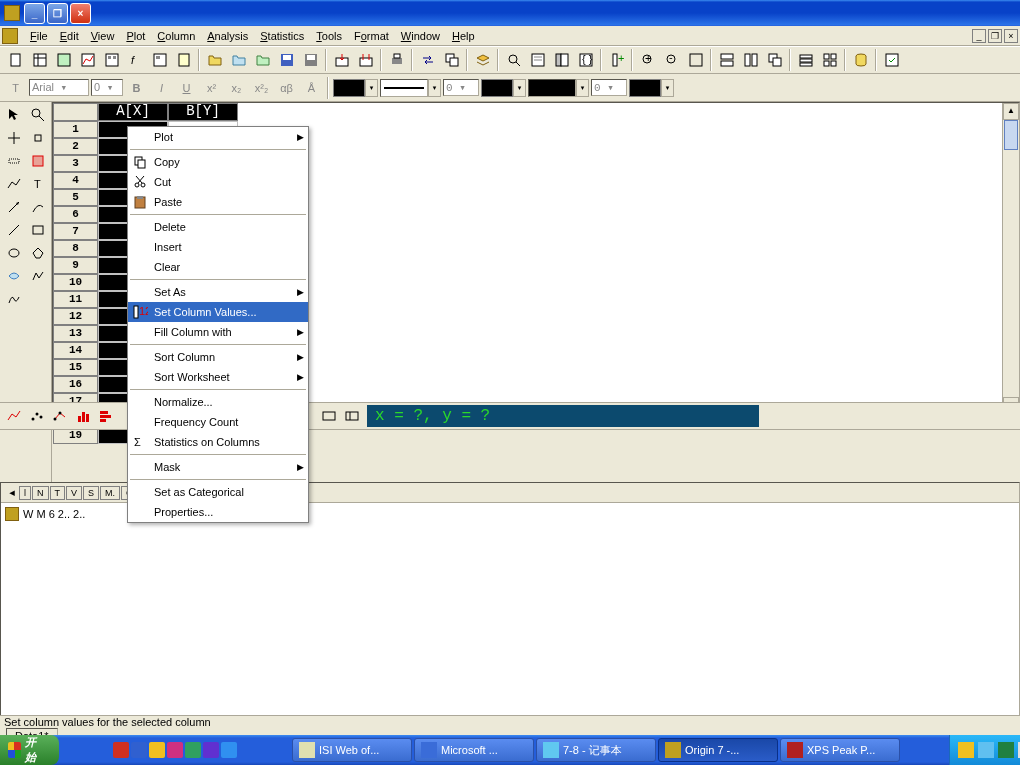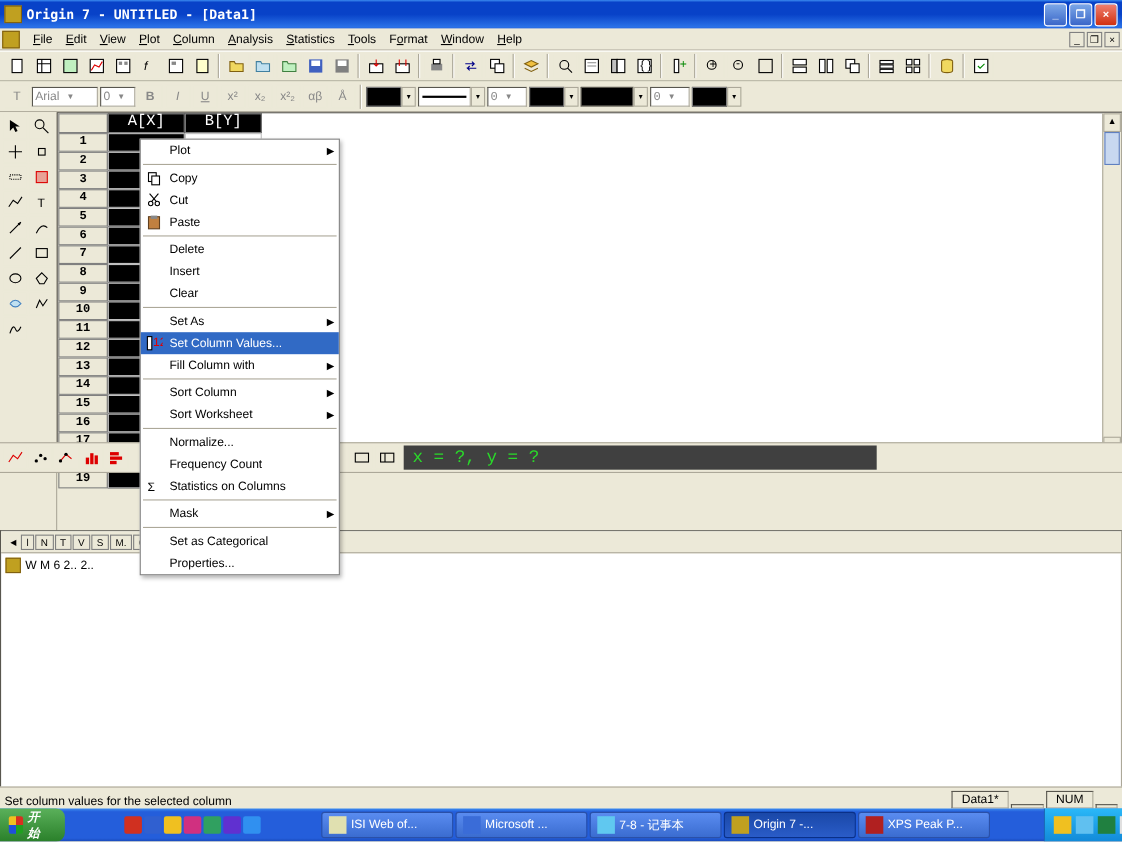--- a/index.html
+++ b/index.html
@@ -42,49 +42,48 @@
 .scrollbar-v{position:absolute;right:0;top:0;bottom:0;width:17px;background:#ece9d8;border-left:1px solid #aca899;}
 .scrollbar-v .thumb{position:absolute;top:17px;left:1px;right:1px;height:30px;background:#c8d8f0;border:1px solid #6080c0;}
 .scrollbar-v .arr{height:17px;background:#ece9d8;border:1px solid #aca899;text-align:center;line-height:14px;font-size:8px;}
 .context-menu{position:absolute;left:127px;top:126px;width:182px;background:#fff;border:1px solid #808080;box-shadow:2px 2px 4px rgba(0,0,0,0.3);z-index:100;font-family:"Courier New",monospace;}
 .cm-item{height:20px;display:flex;align-items:center;padding:0 4px 0 26px;position:relative;}
 .cm-item.hover{background:#316ac5;color:#fff;}
 .cm-item .cm-icon{position:absolute;left:4px;width:16px;height:16px;}
 .cm-item .cm-arrow{margin-left:auto;font-size:9px;}
 .cm-sep{height:1px;border-top:1px solid #aca899;margin:2px 2px;}
 .mid-toolbar{position:absolute;left:0;right:0;bottom:295px;height:28px;background:#ece9d8;border-top:1px solid #aca899;border-bottom:1px solid #aca899;display:flex;align-items:center;padding:2px;}
-.coord-display{background:#404040;color:#2ad82a;font-family:"Courier New",monospace;font-size:16px;padding:2px 8px;margin-left:4px;width:430px;height:22px;line-height:18px;}
+.coord-display{background:#0c4a6e;color:#2ad82a;font-family:"Courier New",monospace;font-size:16px;padding:2px 8px;margin-left:4px;width:392px;height:22px;line-height:18px;}
 .lower-panel{position:absolute;left:0;right:0;top:380px;bottom:0;background:#fff;border:1px inset #aca899;}
 .lower-panel .tabs{height:20px;background:#ece9d8;border-bottom:1px solid #aca899;display:flex;align-items:center;font-family:"Courier New",monospace;padding-left:4px;}
 .lower-panel .tabs .tab{border:1px solid #808080;padding:1px 4px;margin-right:1px;background:#ece9d8;font-size:9px;}
 .lower-panel .content{padding:4px;font-family:"Courier New",monospace;}
 .lower-panel .content .entry{display:flex;align-items:center;gap:4px;}
 .lower-panel .content .entry-icon{width:14px;height:14px;background:#c0a020;border:1px solid #806010;}
-.statusbar{position:absolute;left:0;right:0;bottom:30px;height:20px;background:#ece9d8;border-top:1px solid #aca899;display:flex;align-items:flex-end;padding:0 4px;font-family:"Courier New",monospace;}
+.statusbar{position:absolute;left:0;right:0;bottom:30px;height:20px;background:#ece9d8;border-top:1px solid #aca899;display:flex;align-items:flex-start;padding:0 4px;font-family:"Courier New",monospace;flex-direction:column;}
 .statusbar .st-msg{flex:1;}
 .statusbar .st-cell{border:1px inset #aca899;padding:1px 8px;margin-left:2px;}
 .taskbar{position:absolute;left:0;right:0;bottom:0;height:30px;background:linear-gradient(to bottom,#3c8cf0 0%,#245edb 10%,#245edb 90%,#1848b8 100%);display:flex;align-items:center;gap:48px;}
 .start-btn{height:30px;padding:0 18px 0 8px;background:linear-gradient(to bottom,#5ab05a,#2a802a);color:#fff;font-weight:bold;font-style:italic;font-size:15px;display:flex;align-items:center;border-radius:0 8px 8px 0;font-family:"SimHei","Microsoft YaHei",sans-serif;}
 .start-btn .win-icon{width:18px;height:16px;margin-right:4px;display:inline-block;background:conic-gradient(#d83020 0 25%,#20a020 0 50%,#2050d8 0 75%,#f0c020 0);border-radius:2px;}
 .ql{display:flex;gap:2px;padding:0 6px;}
 .ql .ql-icon{width:16px;height:16px;border-radius:2px;}
 .task-btn{height:24px;min-width:120px;max-width:140px;margin:0 1px;padding:0 6px;background:linear-gradient(to bottom,#5a8cf0,#3a6cd0);border:1px solid #2a50a8;border-radius:3px;color:#fff;display:flex;align-items:center;gap:4px;font-size:11px;overflow:hidden;white-space:nowrap;}
 .task-btn.active{background:linear-gradient(to bottom,#1a48a8,#2a5cc8);border:1px solid #0a3088;}
 .task-btn .ti{width:16px;height:16px;flex-shrink:0;}
 .systray{margin-left:auto;height:30px;background:linear-gradient(to bottom,#2ab8f8,#128ad8);display:flex;align-items:center;padding:0 8px;gap:4px;border-left:1px solid #1a6ab8;}
 .systray .tr-icon{width:16px;height:16px;}
 .systray .clock{color:#fff;font-size:11px;margin-left:4px;font-family:Tahoma;}
 svg{display:block;}
 </style>
 </head>
 <body>
 
 <div class="titlebar">
   <span class="app-icon"></span>
-  <span class="title">Origin 7 - UNTITLED - [Data1]</span>
   <div class="winbtns">
     <div class="winbtn">_</div>
     <div class="winbtn">❐</div>
     <div class="winbtn close">×</div>
   </div>
 </div>
 
 <div class="menubar">
   <span class="app-icon-sm"></span>
   <span class="menu-item"><u>F</u><span title="File">ile</span></span>

